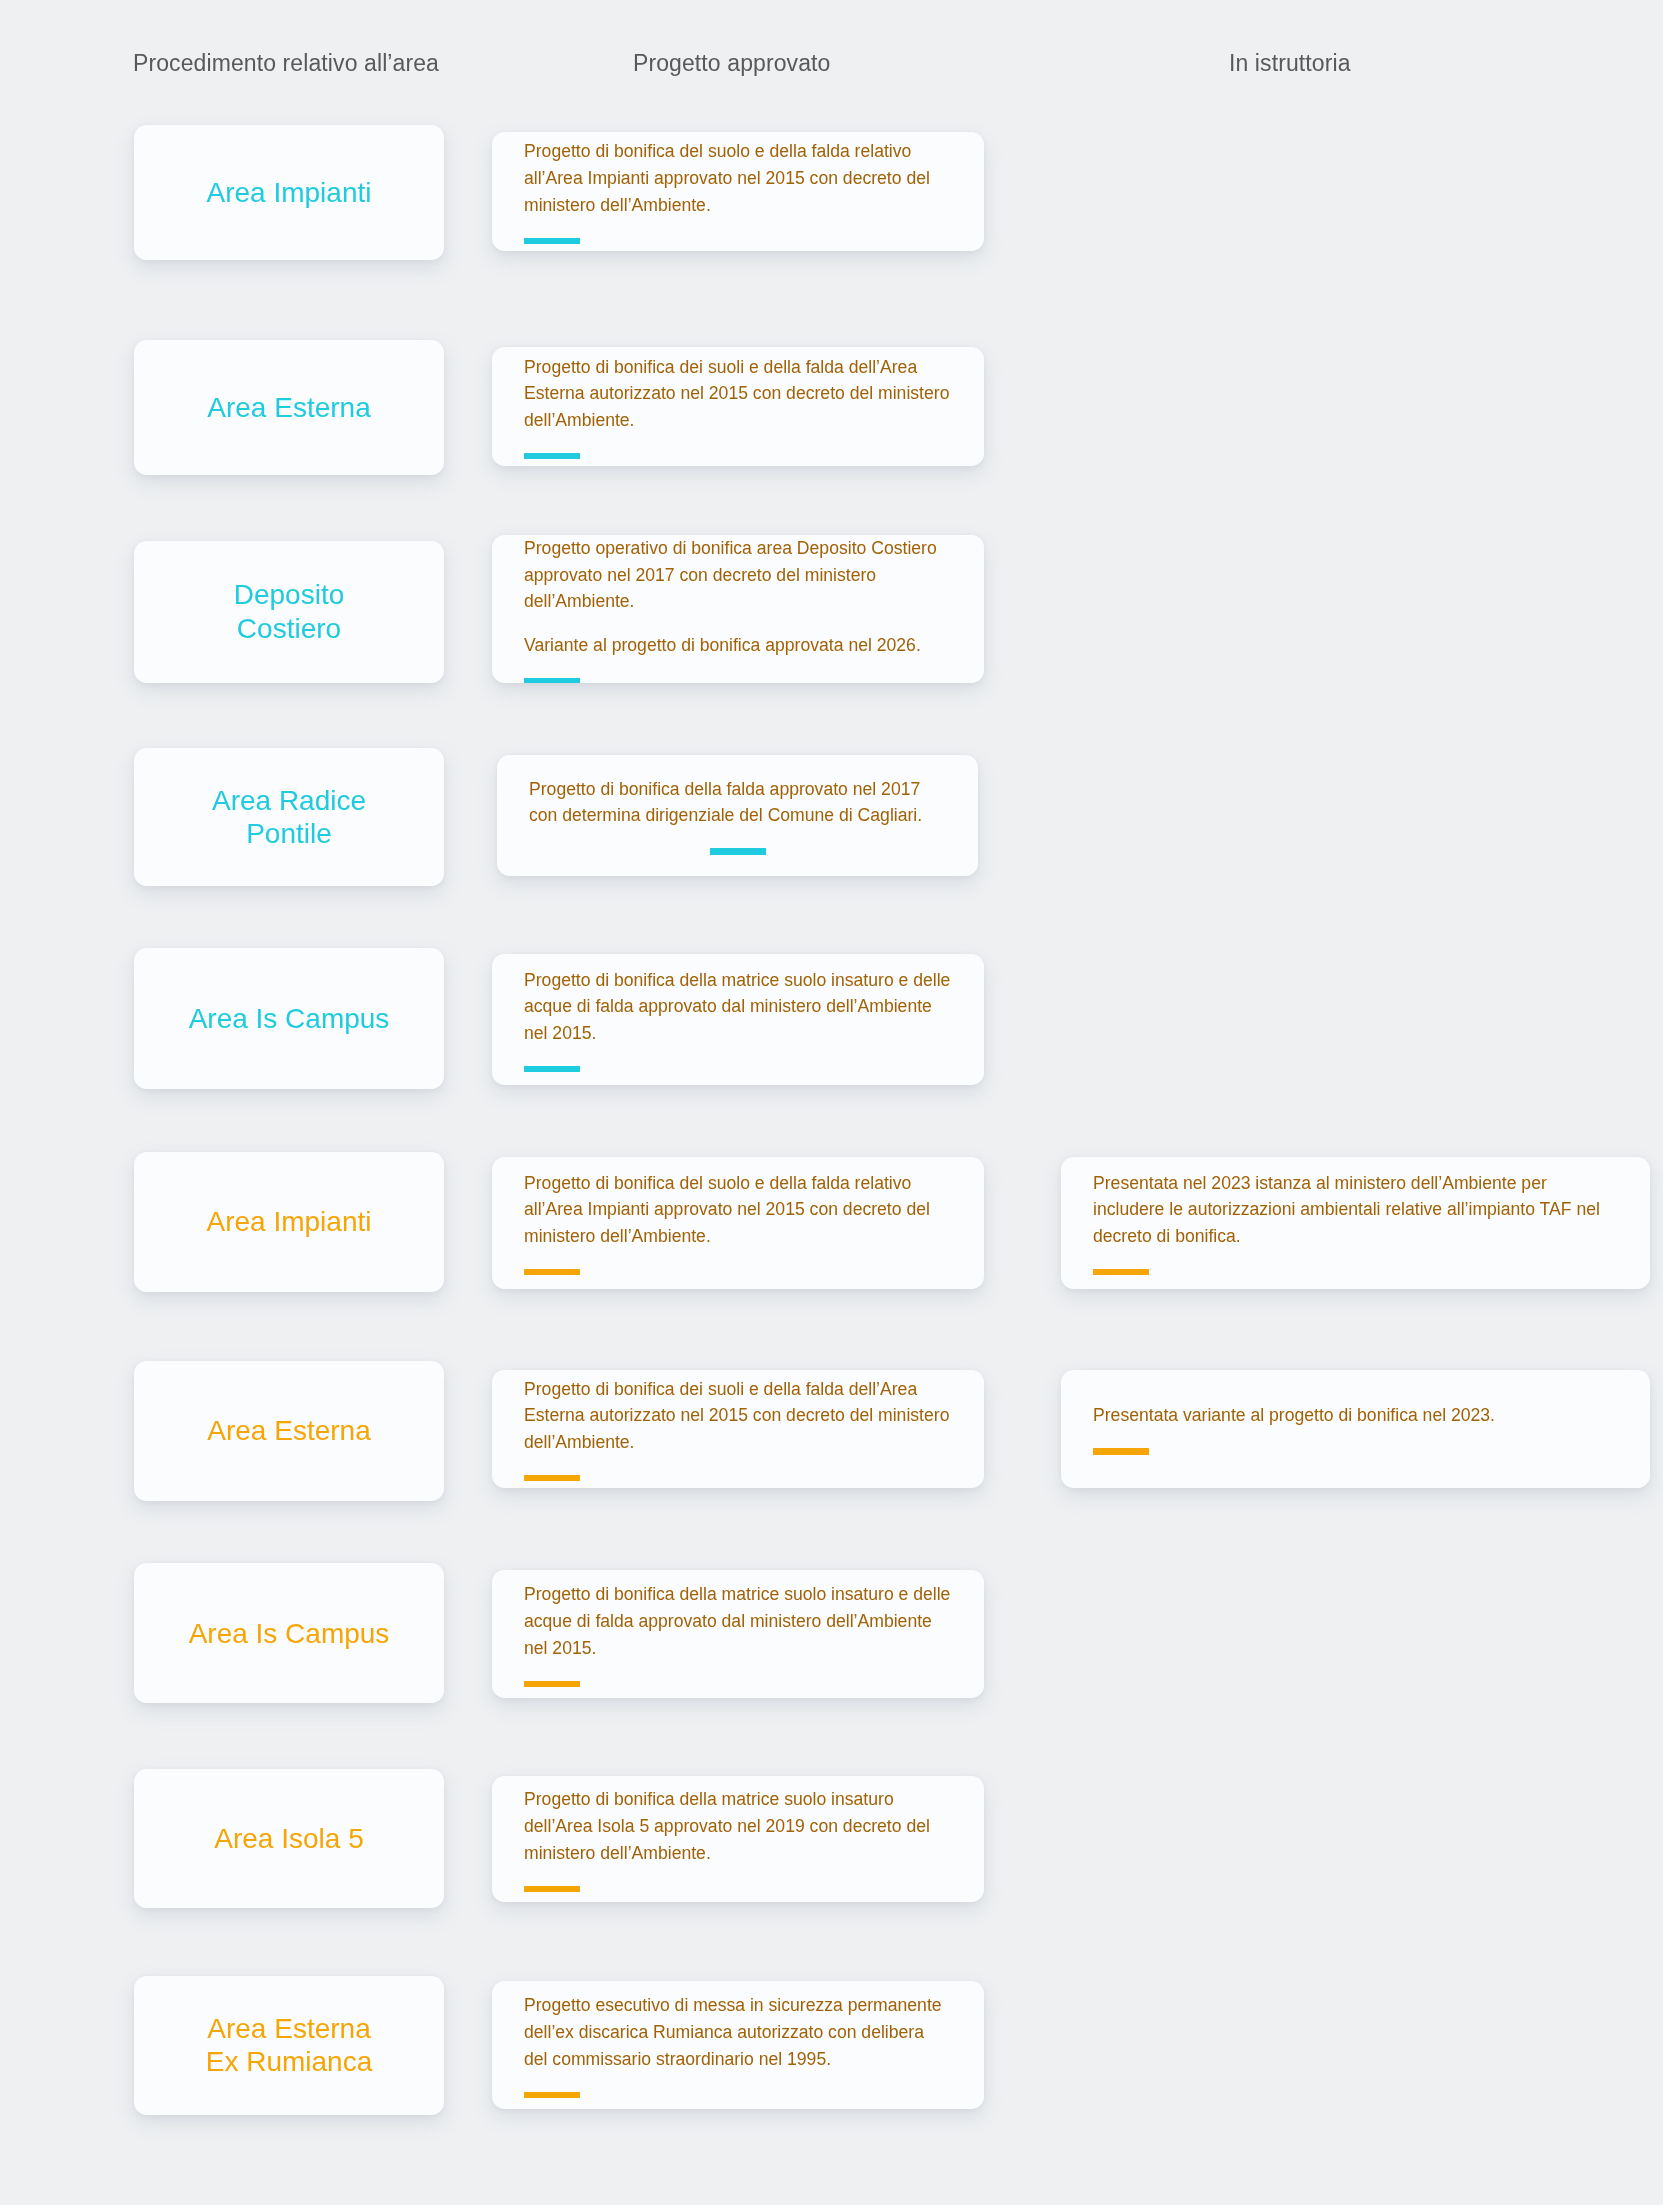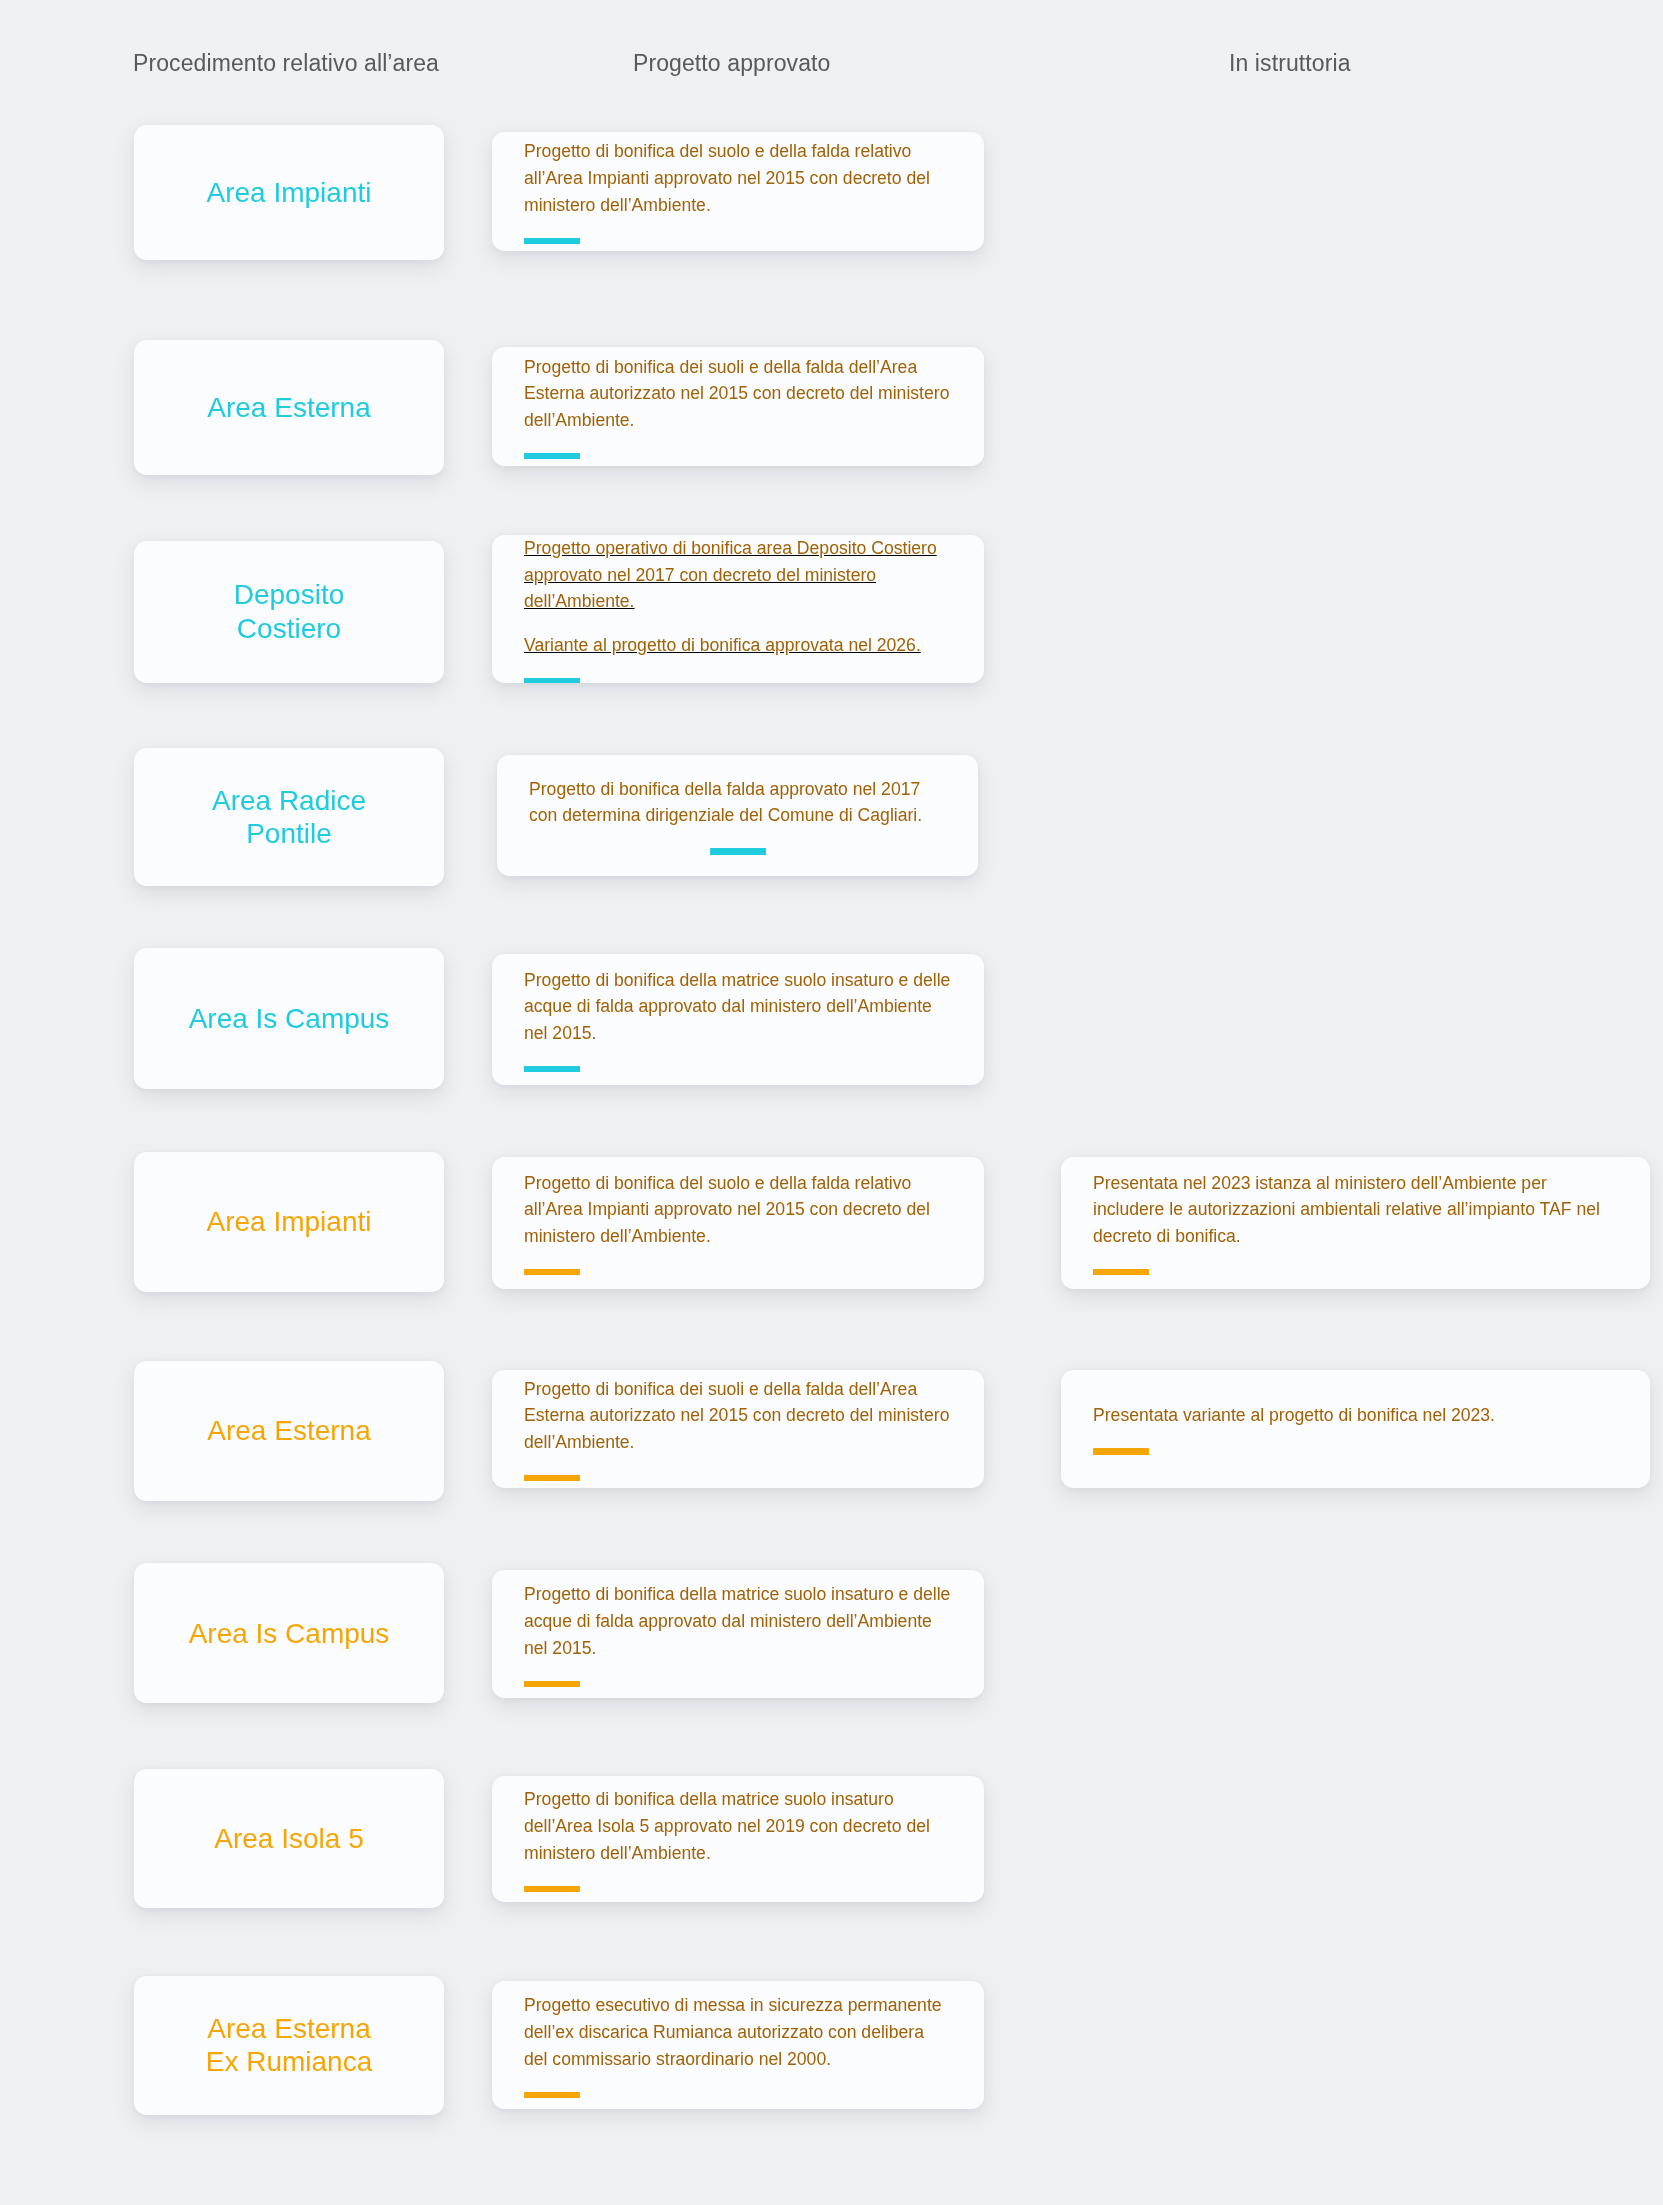--- a/index.html
+++ b/index.html
@@ -139,21 +139,21 @@
         <div class="card card-text col2" style="top: 24px; height: 119px;">
           <p>Progetto di bonifica dei suoli e della falda dell’Area Esterna autorizzato nel 2015 con decreto del ministero dell’Ambiente.</p>
           <div class="accent-bar bar-cyan"></div>
         </div>
       </div>
       <div class="row" style="height: 205px;">
         <div class="card card-area" style="top: 12.5px; height: 142px;">
           <div class="area-label cyan">Deposito
 Costiero</div>
         </div>
-        <div class="card card-text col2" style="top: 6.8px; height: 148px; text-decoration: underline;">
+        <div class="card card-text col2" style="top: 6.8px; height: 148px;">
           <p>Progetto operativo di bonifica area Deposito Costiero approvato nel 2017 con decreto del ministero dell’Ambiente.</p>
           <p>Variante al progetto di bonifica approvata nel 2026.</p>
           <div class="accent-bar bar-cyan"></div>
         </div>
       </div>
       <div class="row" style="height: 205px;">
         <div class="card card-area" style="top: 15px; height: 138px;">
           <div class="area-label cyan">Area Radice
 Pontile</div>
         </div>
@@ -214,20 +214,20 @@
           <p>Progetto di bonifica della matrice suolo insaturo dell’Area Isola 5 approvato nel 2019 con decreto del ministero dell’Ambiente.</p>
           <div class="accent-bar bar-orange"></div>
         </div>
       </div>
       <div class="row" style="height: 205px;">
         <div class="card card-area" style="top: 12.5px; height: 139px;">
           <div class="area-label orange">Area Esterna
 Ex Rumianca</div>
         </div>
         <div class="card card-text col2" style="top: 18px; height: 128px;">
-          <p>Progetto esecutivo di messa in sicurezza permanente dell’ex discarica Rumianca autorizzato con delibera del commissario straordinario nel 2000.</p>
+          <p>Progetto esecutivo di messa in sicurezza permanente dell’ex discarica Rumianca autorizzato con delibera del commissario straordinario nel 1995.</p>
           <div class="accent-bar bar-orange"></div>
         </div>
       </div>
     </div>
 
 </div>
 
 
 </body></html>

